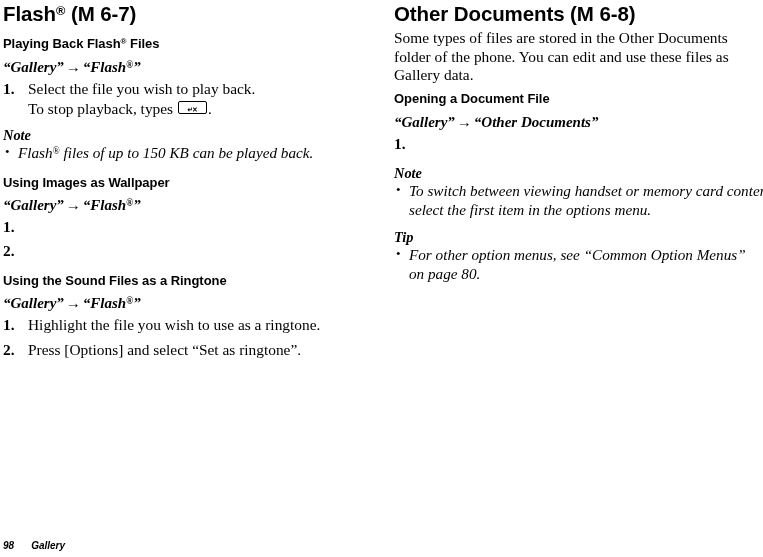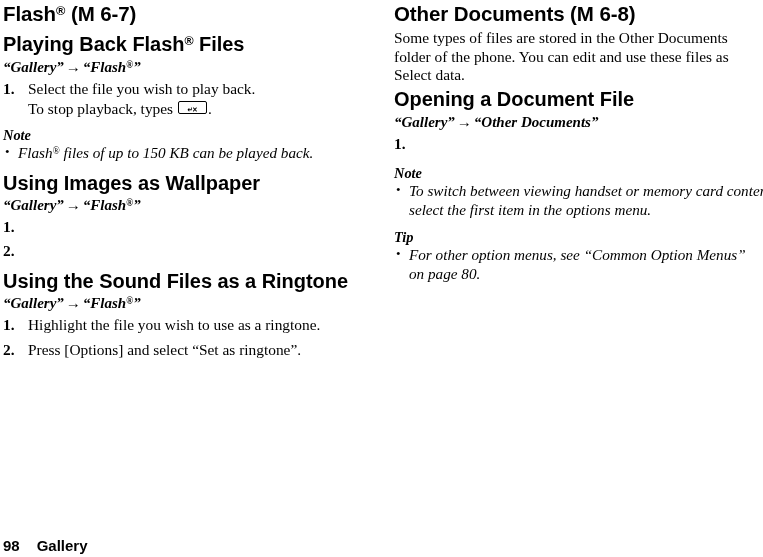--- a/index.html
+++ b/index.html
@@ -41,21 +41,21 @@
     line-height: 24px;
     margin: 0;
     padding: 0;
     letter-spacing: -0.1px;
     white-space: nowrap;
   }
 
   h2.section-head {
     font-family: "Liberation Sans", sans-serif;
     font-weight: bold;
-    font-size: 20px;
+    font-size: 13px;
     line-height: 18px;
     margin: 0;
     padding: 0;
     letter-spacing: -0.05px;
     white-space: nowrap;
   }
 
   .navpath {
     font-family: "Liberation Serif", serif;
     font-weight: bold;
@@ -154,23 +154,24 @@
     transform: scaleX(0.9);
   }
 
   
   .footer {
     position: absolute;
     left: 3px;
     top: 538px;
     font-family: "Liberation Sans", sans-serif;
     font-weight: bold;
-    font-size: 15px;
+    font-size: 10px;
     line-height: 15px;
     white-space: nowrap;
+    font-style: italic;
   }
   .footer .pagenum { display: inline-block; }
   .footer .chap { display: inline-block; margin-left: 17px; }
 
   
   .p { position: absolute; left: 0; }
 </style>
 </head>
 <body>
 
@@ -218,21 +219,21 @@
       <span class="num">2.</span>
       <span>Press [Options] and select “Set as ringtone”.</span>
     </div>
 
   </div>
 
   <div class="col col-right">
 
     <h1 class="chapter-title p" style="top:2px;">Other Documents (M 6-8)</h1>
 
-    <p class="body-para p" style="top:29px;width:369px;">Some types of files are stored in the Other Documents folder of the phone. You can edit and use these files as Select data.</p>
+    <p class="body-para p" style="top:29px;width:369px;">Some types of files are stored in the Other Documents folder of the phone. You can edit and use these files as Gallery data.</p>
 
     <h2 class="section-head p" style="top:90px;">Opening a Document File</h2>
 
     <div class="navpath p" style="top:113px;"><span>“Gallery”</span><span class="arrow">→</span><span>“Other Documents”</span></div>
 
     <div class="step p" style="top:134px;width:375px;">
       <span class="num">1.</span>
     </div>
 
     <div class="callout-label p" style="top:165px;">Note</div>

